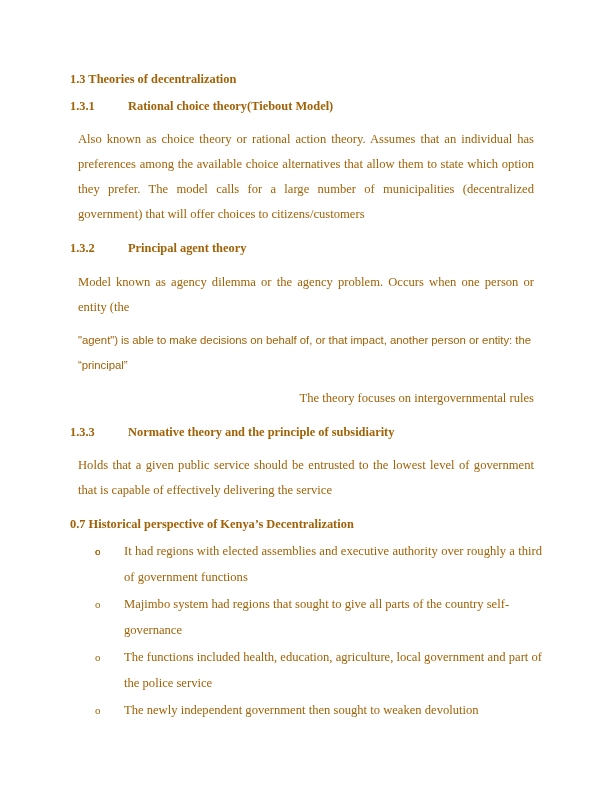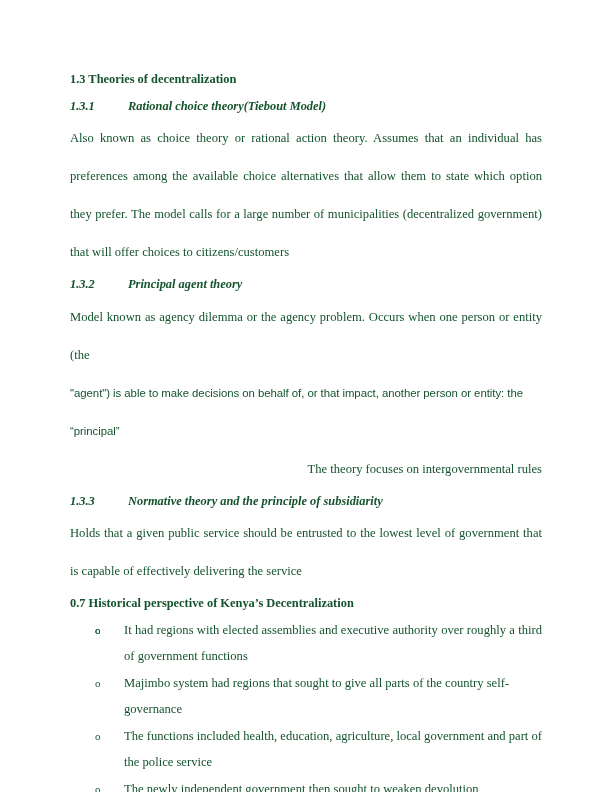--- a/index.html
+++ b/index.html
@@ -7,21 +7,21 @@
     padding: 0;
     background: #ffffff;
   }
   .page {
     position: relative;
     width: 564px;
     height: 792px;
     background: #ffffff;
     overflow: hidden;
     font-family: "Liberation Serif", "DejaVu Serif", serif;
-    color: #14532d;
+    color: #a16207;
   }
   .content {
     position: absolute;
     left: 70px;
     top: 66px;
     width: 472px;
   }
 
   
   .h-major {
@@ -30,36 +30,35 @@
     line-height: 26.5px;
     margin: 0;
     white-space: pre;
   }
   .h-sub {
     font-weight: bold;
     font-size: 12.4px;
     line-height: 26.5px;
     margin: 0;
     display: flex;
-    font-style: italic;
   }
   .h-sub .num {
     width: 42px;
     flex: 0 0 42px;
   }
   .h-sub .ttl {
     flex: 1 1 auto;
     margin-left: 16px;
   }
 
   
   p.body {
-    margin: 0;
+    margin: 8px;
     font-size: 12.6px;
-    line-height: 38px;
+    line-height: 25px;
     text-align: justify;
     text-justify: inter-word;
     -webkit-hyphens: none;
     hyphens: none;
   }
   p.body.noj {
     text-align: right;
   }
   
   p.body.sans {

